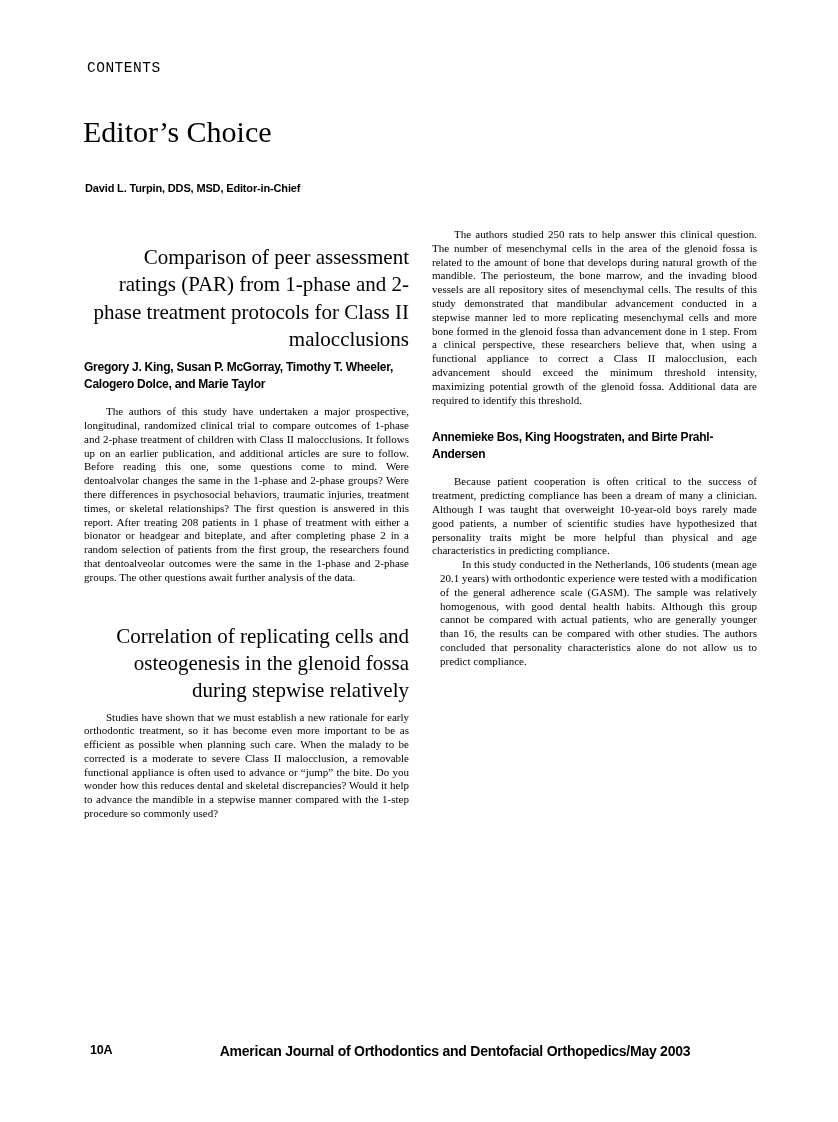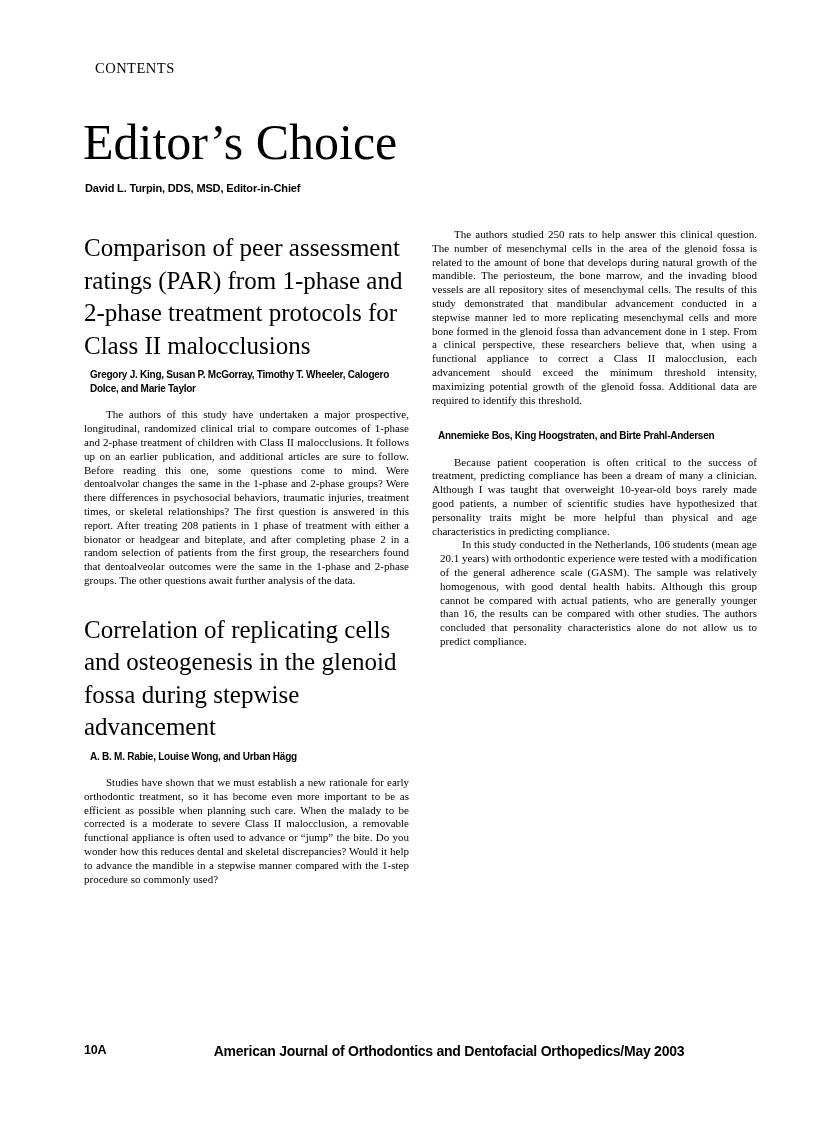--- a/index.html
+++ b/index.html
@@ -22,35 +22,35 @@
     position: absolute;
     left: 0; top: 0;
     width: 838px;
     height: 1122px;
     background: #ffffff;
   }
 
   
   .kicker {
     position: absolute;
-    left: 95px;
+    left: 87px;
     top: 60px;
-    font-family: Liberation Serif, serif;
+    font-family: Liberation Mono, monospace;
     font-size: 14.5px;
     letter-spacing: 0.5px;
     color: #000;
     text-align: center;
   }
 
   .main-title {
     position: absolute;
     left: 83px;
     top: 116px;
     font-family: "Liberation Serif", "DejaVu Serif", serif;
-    font-size: 50px;
+    font-size: 30px;
     font-weight: normal;
     line-height: 1.05;
     margin: 0;
     letter-spacing: 0px;
   }
 
   .editor-line {
     position: absolute;
     left: 85px;
     top: 182px;
@@ -71,54 +71,55 @@
     position: absolute;
     top: 0;
   }
   .col-left  { left: 84px;  width: 325px; }
   .col-right { left: 432px; width: 325px; }
 
   .article { margin-bottom: 0; }
 
   h2.art-title {
     font-family: "Liberation Serif", "DejaVu Serif", serif;
-    font-size: 25px;
+    font-size: 21px;
     font-weight: normal;
     line-height: 1.30;
-    margin: 4px 0 6px 0;
+    margin: 16px 0 6px 0;
     letter-spacing: 0px;
+    text-align: right;
   }
 
   .byline {
     font-family: "Liberation Sans", "DejaVu Sans", sans-serif;
-    font-size: 10px;
+    font-size: 12px;
     font-weight: bold;
     line-height: 1.42;
-    margin: 0 0 12px 6px;
+    margin: 0 0 12px 0;
     letter-spacing: -0.25px;
   }
 
   p.body {
     font-family: "Liberation Serif", "DejaVu Serif", serif;
     font-size: 11px;
     line-height: 1.255;
     text-align: justify;
     text-indent: 22px;
     margin: 0;
     hyphens: none;
     word-spacing: 0px;
   }
   p.body + p.body { margin-top: 0; margin-left: 8px; }
 
   .gap-after-para { height: 22px; }
 
   
   .footer {
     position: absolute;
-    left: 0;
+    left: 6px;
     top: 1043px;
     width: 674px;
     height: 22px;
   }
   .folio {
     position: absolute;
     left: 84px;
     top: 0;
     font-family: "Liberation Sans", "DejaVu Sans", sans-serif;
     font-size: 12.6px;
@@ -156,22 +157,21 @@
 
       <div class="article">
         <h2 class="art-title">Comparison of peer assessment ratings (PAR) from 1-phase and 2-phase treatment protocols for Class II malocclusions</h2>
         <div class="byline">Gregory J. King, Susan P. McGorray, Timothy T. Wheeler, Calogero Dolce, and Marie Taylor</div>
         <p class="body">The authors of this study have undertaken a major prospective, longitudinal, randomized clinical trial to compare outcomes of 1-phase and 2-phase treatment of children with Class II malocclusions. It follows up on an earlier publication, and additional articles are sure to follow. Before reading this one, some questions come to mind. Were dentoalvolar changes the same in the 1-phase and 2-phase groups? Were there differences in psychosocial behaviors, traumatic injuries, treatment times, or skeletal relationships? The first question is answered in this report. After treating 208 patients in 1 phase of treatment with either a bionator or headgear and biteplate, and after completing phase 2 in a random selection of patients from the first group, the researchers found that dentoalveolar outcomes were the same in the 1-phase and 2-phase groups. The other questions await further analysis of the data.</p>
       </div>
 
       <div class="gap-after-para"></div>
 
       <div class="article">
-        <h2 class="art-title">Correlation of replicating cells and osteogenesis in the glenoid fossa during stepwise advancement</h2>
-        <div class="byline">A. B. M. Rabie, Louise Wong, and Urban Hägg</div>
+        <h2 class="art-title">Correlation of replicating cells and osteogenesis in the glenoid fossa during stepwise relatively</h2>
         <p class="body">Studies have shown that we must establish a new rationale for early orthodontic treatment, so it has become even more important to be as efficient as possible when planning such care. When the malady to be corrected is a moderate to severe Class II malocclusion, a removable functional appliance is often used to advance or “jump” the bite. Do you wonder how this reduces dental and skeletal discrepancies? Would it help to advance the mandible in a stepwise manner compared with the 1-step procedure so commonly used?</p>
       </div>
 
     </div>
 
     <div class="col col-right">
 
       <div class="article">
         <p class="body">The authors studied 250 rats to help answer this clinical question. The number of mesenchymal cells in the area of the glenoid fossa is related to the amount of bone that develops during natural growth of the mandible. The periosteum, the bone marrow, and the invading blood vessels are all repository sites of mesenchymal cells. The results of this study demonstrated that mandibular advancement conducted in a stepwise manner led to more replicating mesenchymal cells and more bone formed in the glenoid fossa than advancement done in 1 step. From a clinical perspective, these researchers believe that, when using a functional appliance to correct a Class II malocclusion, each advancement should exceed the minimum threshold intensity, maximizing potential growth of the glenoid fossa. Additional data are required to identify this threshold.</p>
       </div>

